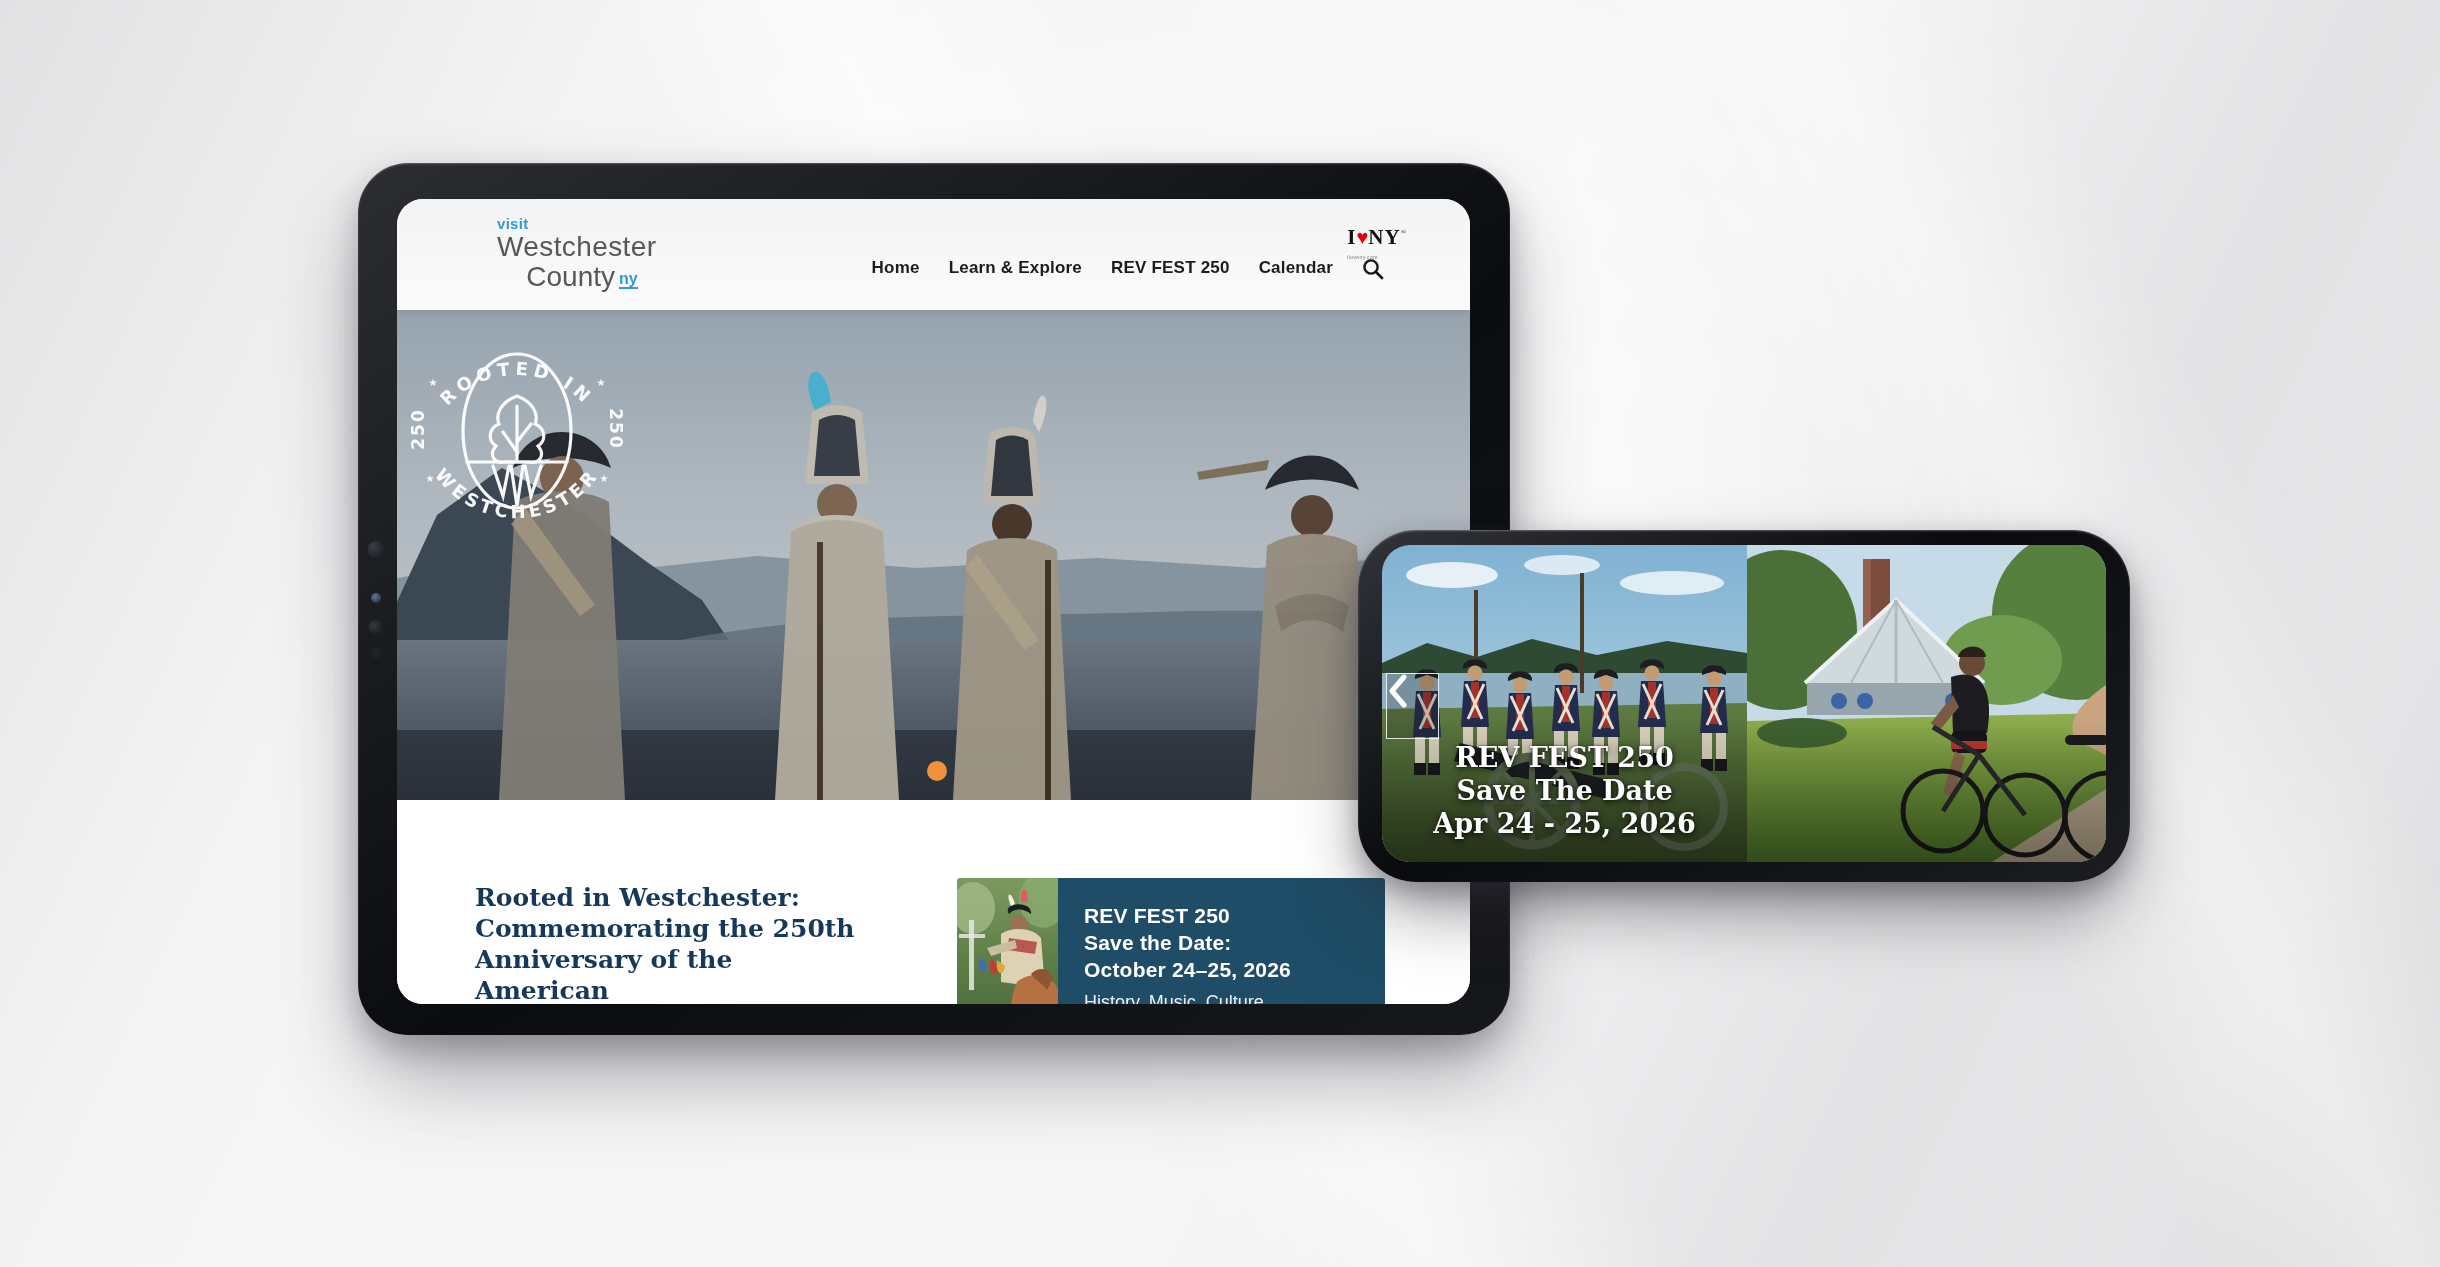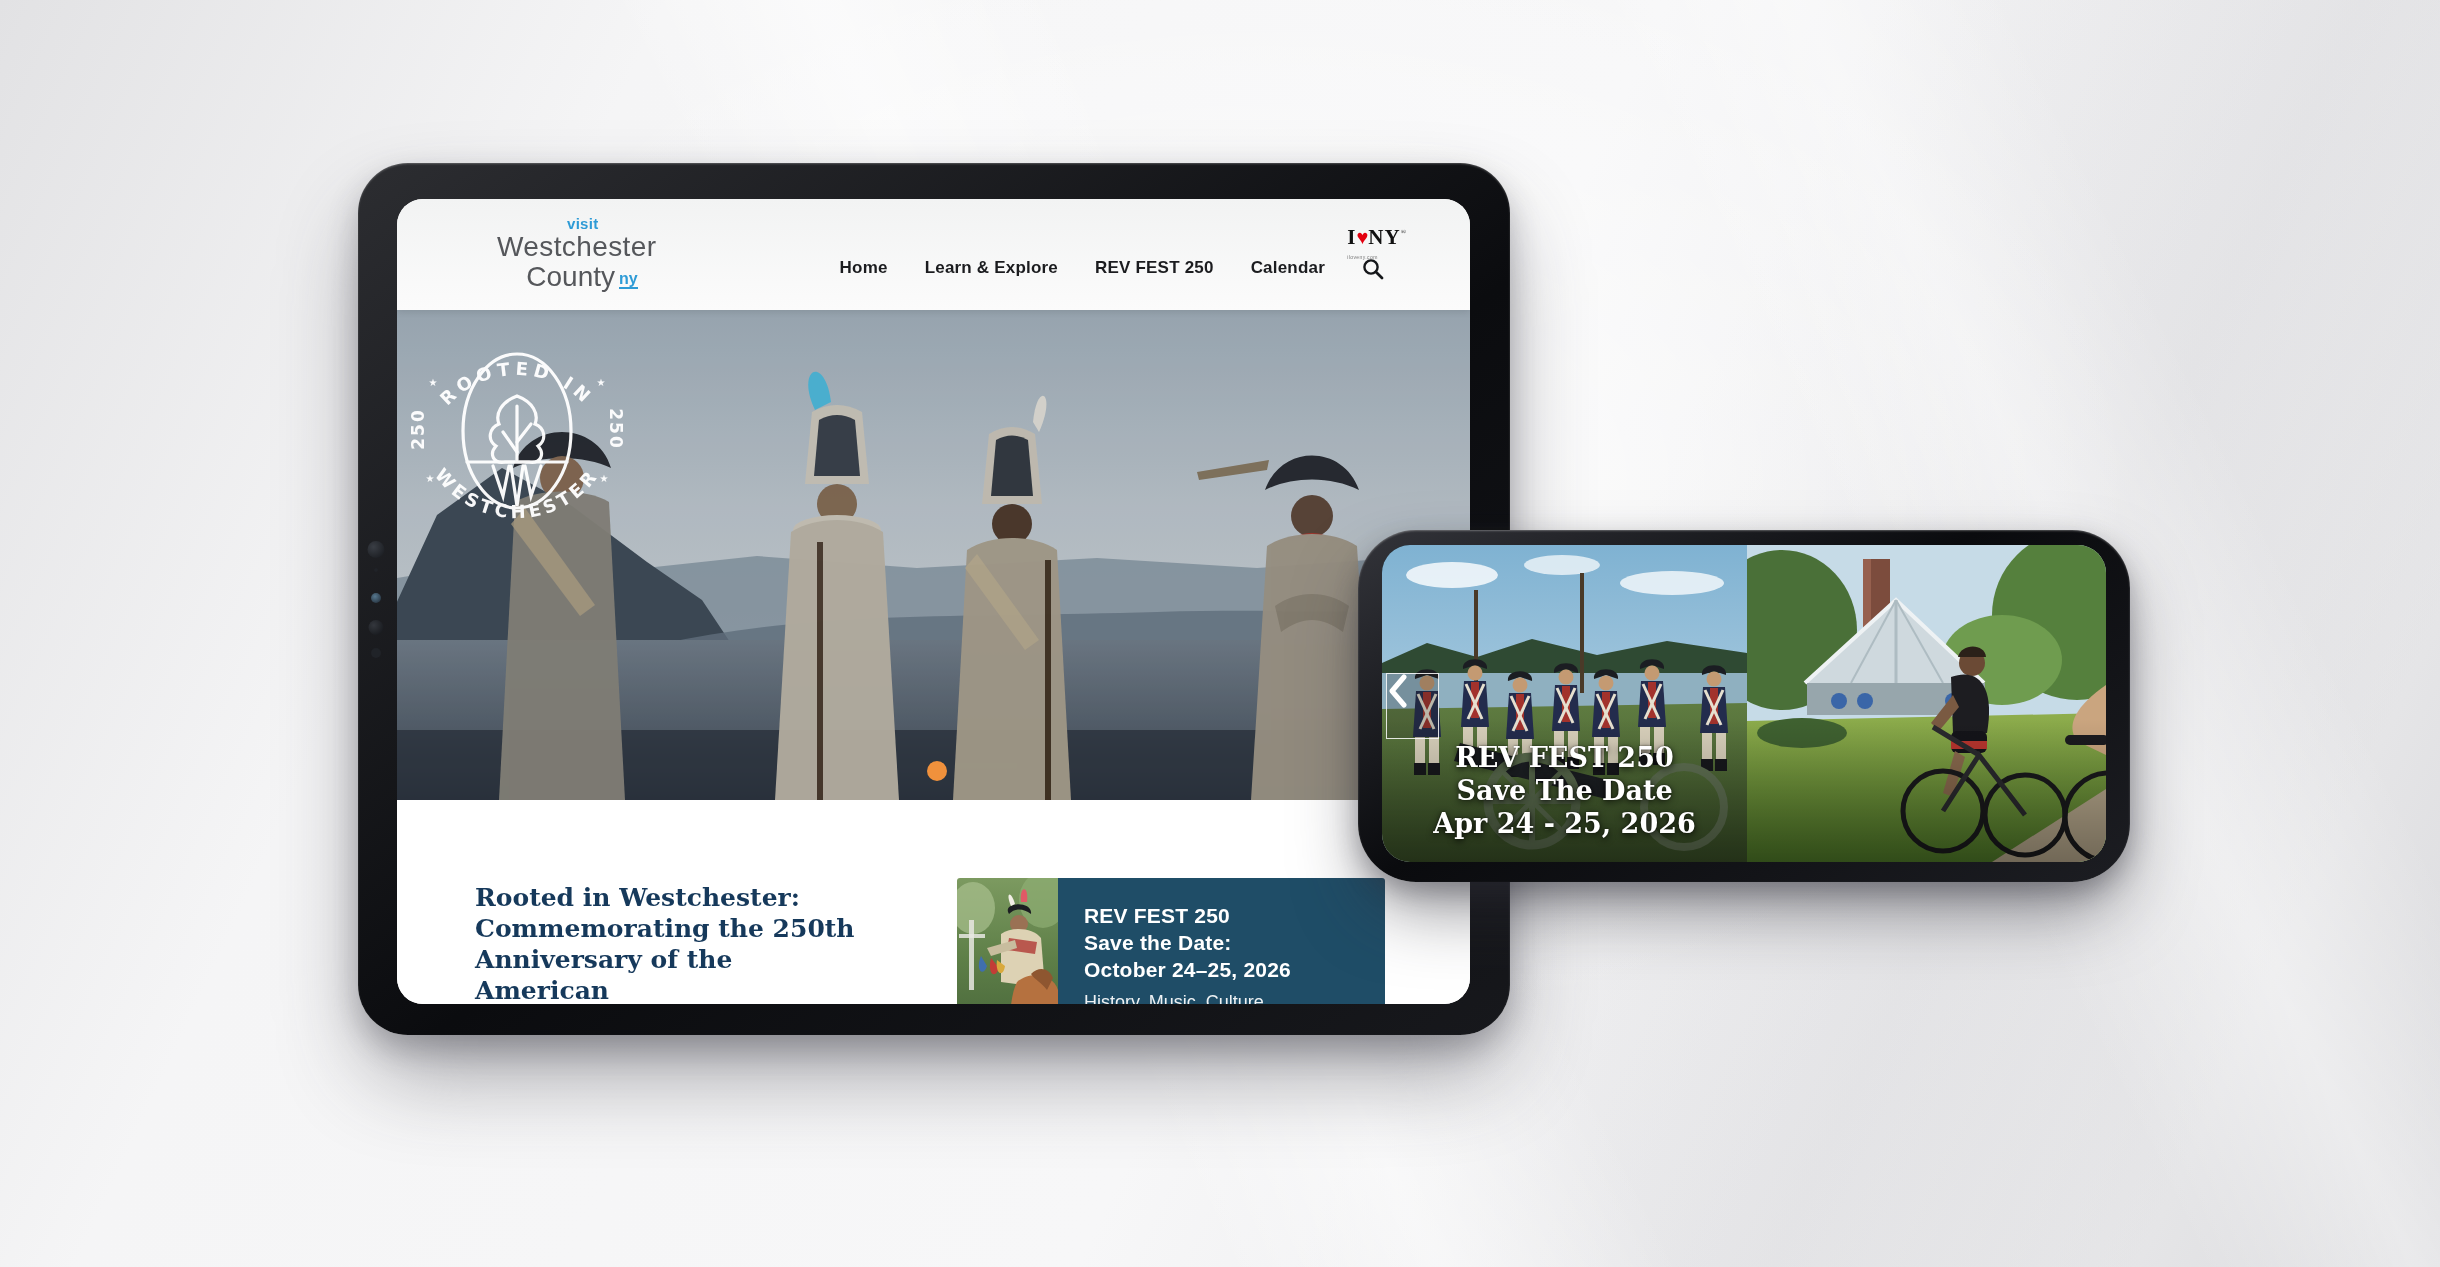--- a/index.html
+++ b/index.html
@@ -34,25 +34,25 @@
   .cam-dots .d1{ top:0;    width:17px; height:17px; background:radial-gradient(circle at 35% 35%, #3a3e45, #15171b); }
   .cam-dots .d2{ top:27px; width:4px;  height:4px; }
   .cam-dots .d3{ top:52px; width:10px; height:10px; background:radial-gradient(circle at 40% 35%, #57788f, #1d2630); }
   .cam-dots .d4{ top:79px; width:15px; height:15px; background:radial-gradient(circle at 35% 35%, #34373d, #111317); }
   .cam-dots .d5{ top:107px;width:10px; height:10px; }
 
   
   .site-header{ position:absolute; left:0; top:0; width:1073px; height:111px;
     background:linear-gradient(180deg,#f2f3f3,#fbfbfb); box-shadow:0 2px 7px rgba(0,0,0,.10); z-index:5; }
   .logo{ position:absolute; left:100px; top:16px; width:170px; cursor:pointer; }
-  .logo .visit{ display:block; margin-left:70px; font-size:15px; font-weight:bold; color:#2e9bd6; letter-spacing:.3px; }
+  .logo .visit{ display:block; font-size:15px; font-weight:bold; color:#2e9bd6; letter-spacing:.3px; }
   .logo .l1{ display:block; font-size:28px; font-weight:400; color:#55575b; letter-spacing:.4px; line-height:30px; }
   .logo .l2{ display:block; text-align:center; font-size:28px; font-weight:400; color:#55575b; line-height:30px; }
   .logo .ny{ font-size:16px; font-weight:bold; color:#2e9bd6; border-bottom:2px solid #2e9bd6; margin-left:4px; vertical-align:2px;}
-  .nav{ position:absolute; right:86px; top:58px; display:flex; align-items:center; gap:37px;margin-left:44px; }
+  .nav{ position:absolute; right:86px; top:58px; display:flex; align-items:center; gap:29px;margin-left:44px; }
   .nav a{ font-size:17px; font-weight:600; color:#1b1c1f; text-decoration:none; letter-spacing:.2px; cursor:pointer; }
   .search-btn{ width:22px; height:22px; cursor:pointer; position:relative; top:1px; }
   .ilny{ position:absolute; right:64px; top:22px; text-align:left; font-family:"Liberation Serif",serif; line-height:22px; cursor:default;}
   .ilny .txt{ font-size:21px; font-weight:bold; color:#111; letter-spacing:1px; }
   .ilny .heart{ color:#e3000f; font-size:20px; }
   .ilny .reg{ font-size:7px; vertical-align:10px; color:#111; }
   .ilny .cap{ display:block; font-family:"Liberation Sans",sans-serif; font-size:5px; color:#777; margin-top:-4px; letter-spacing:.4px;}
 
   
   .hero{ position:absolute; left:0; top:111px; width:1073px; height:490px; overflow:hidden; background:#7d8a95; }

